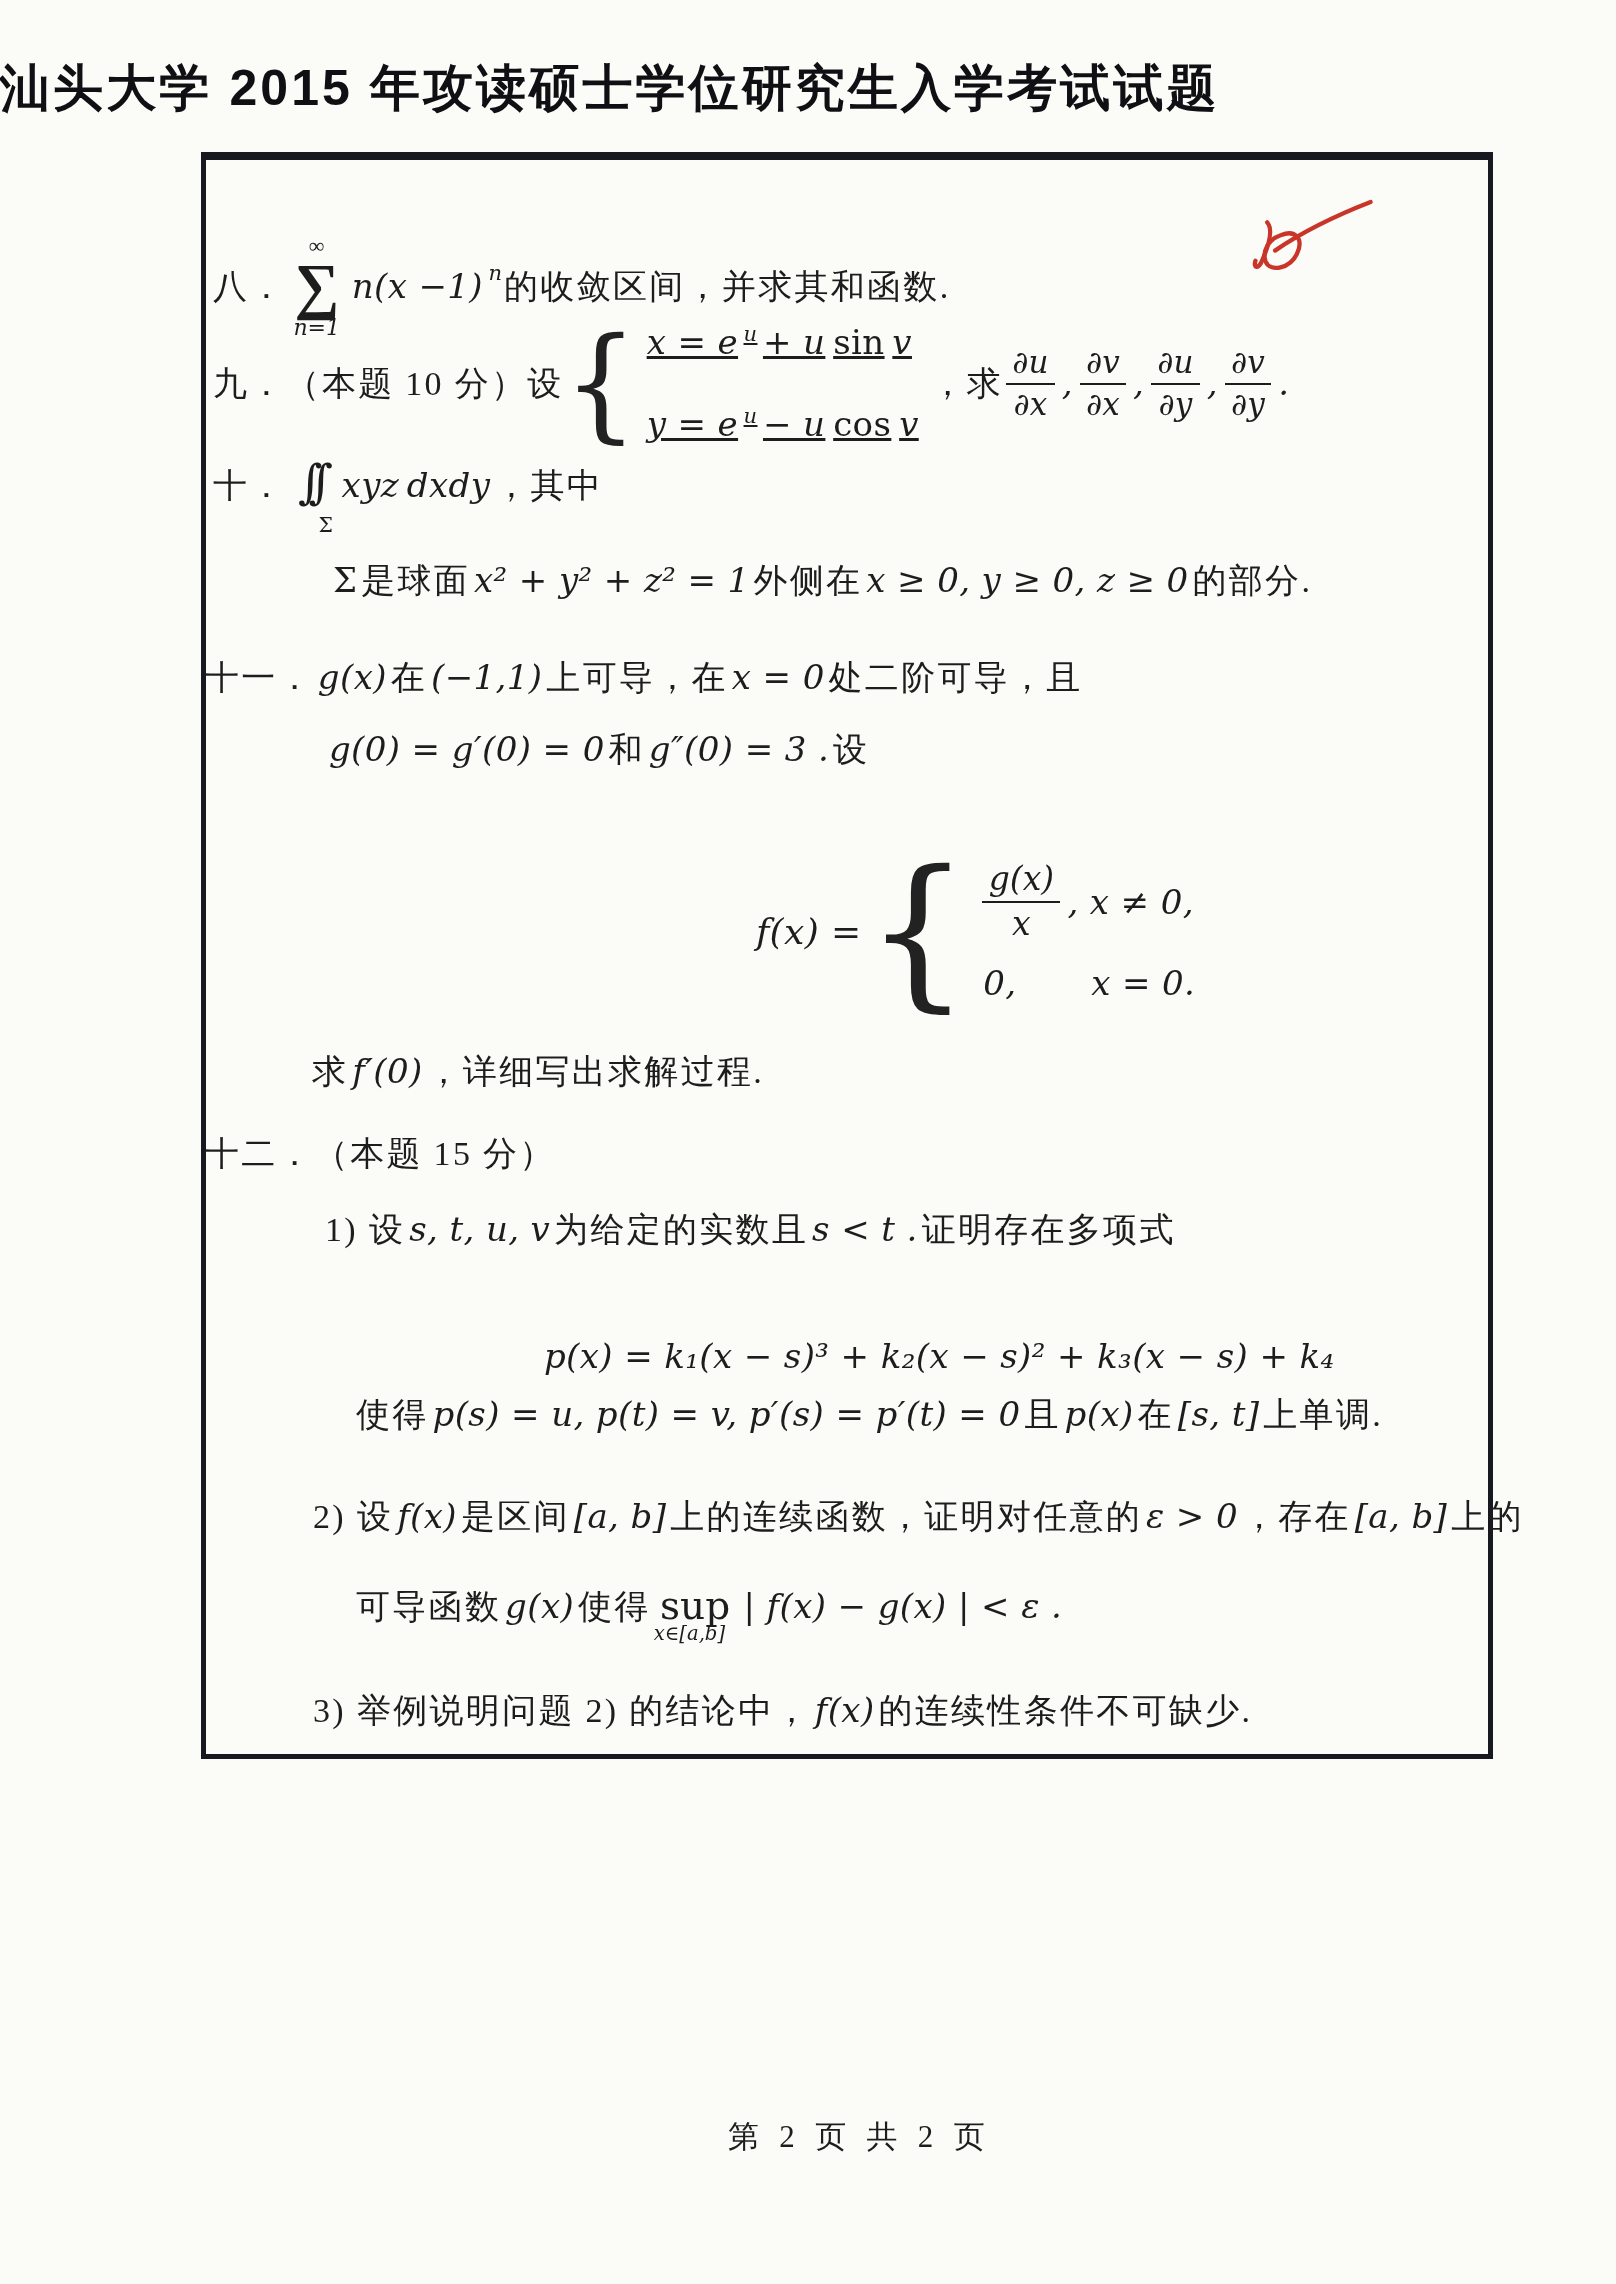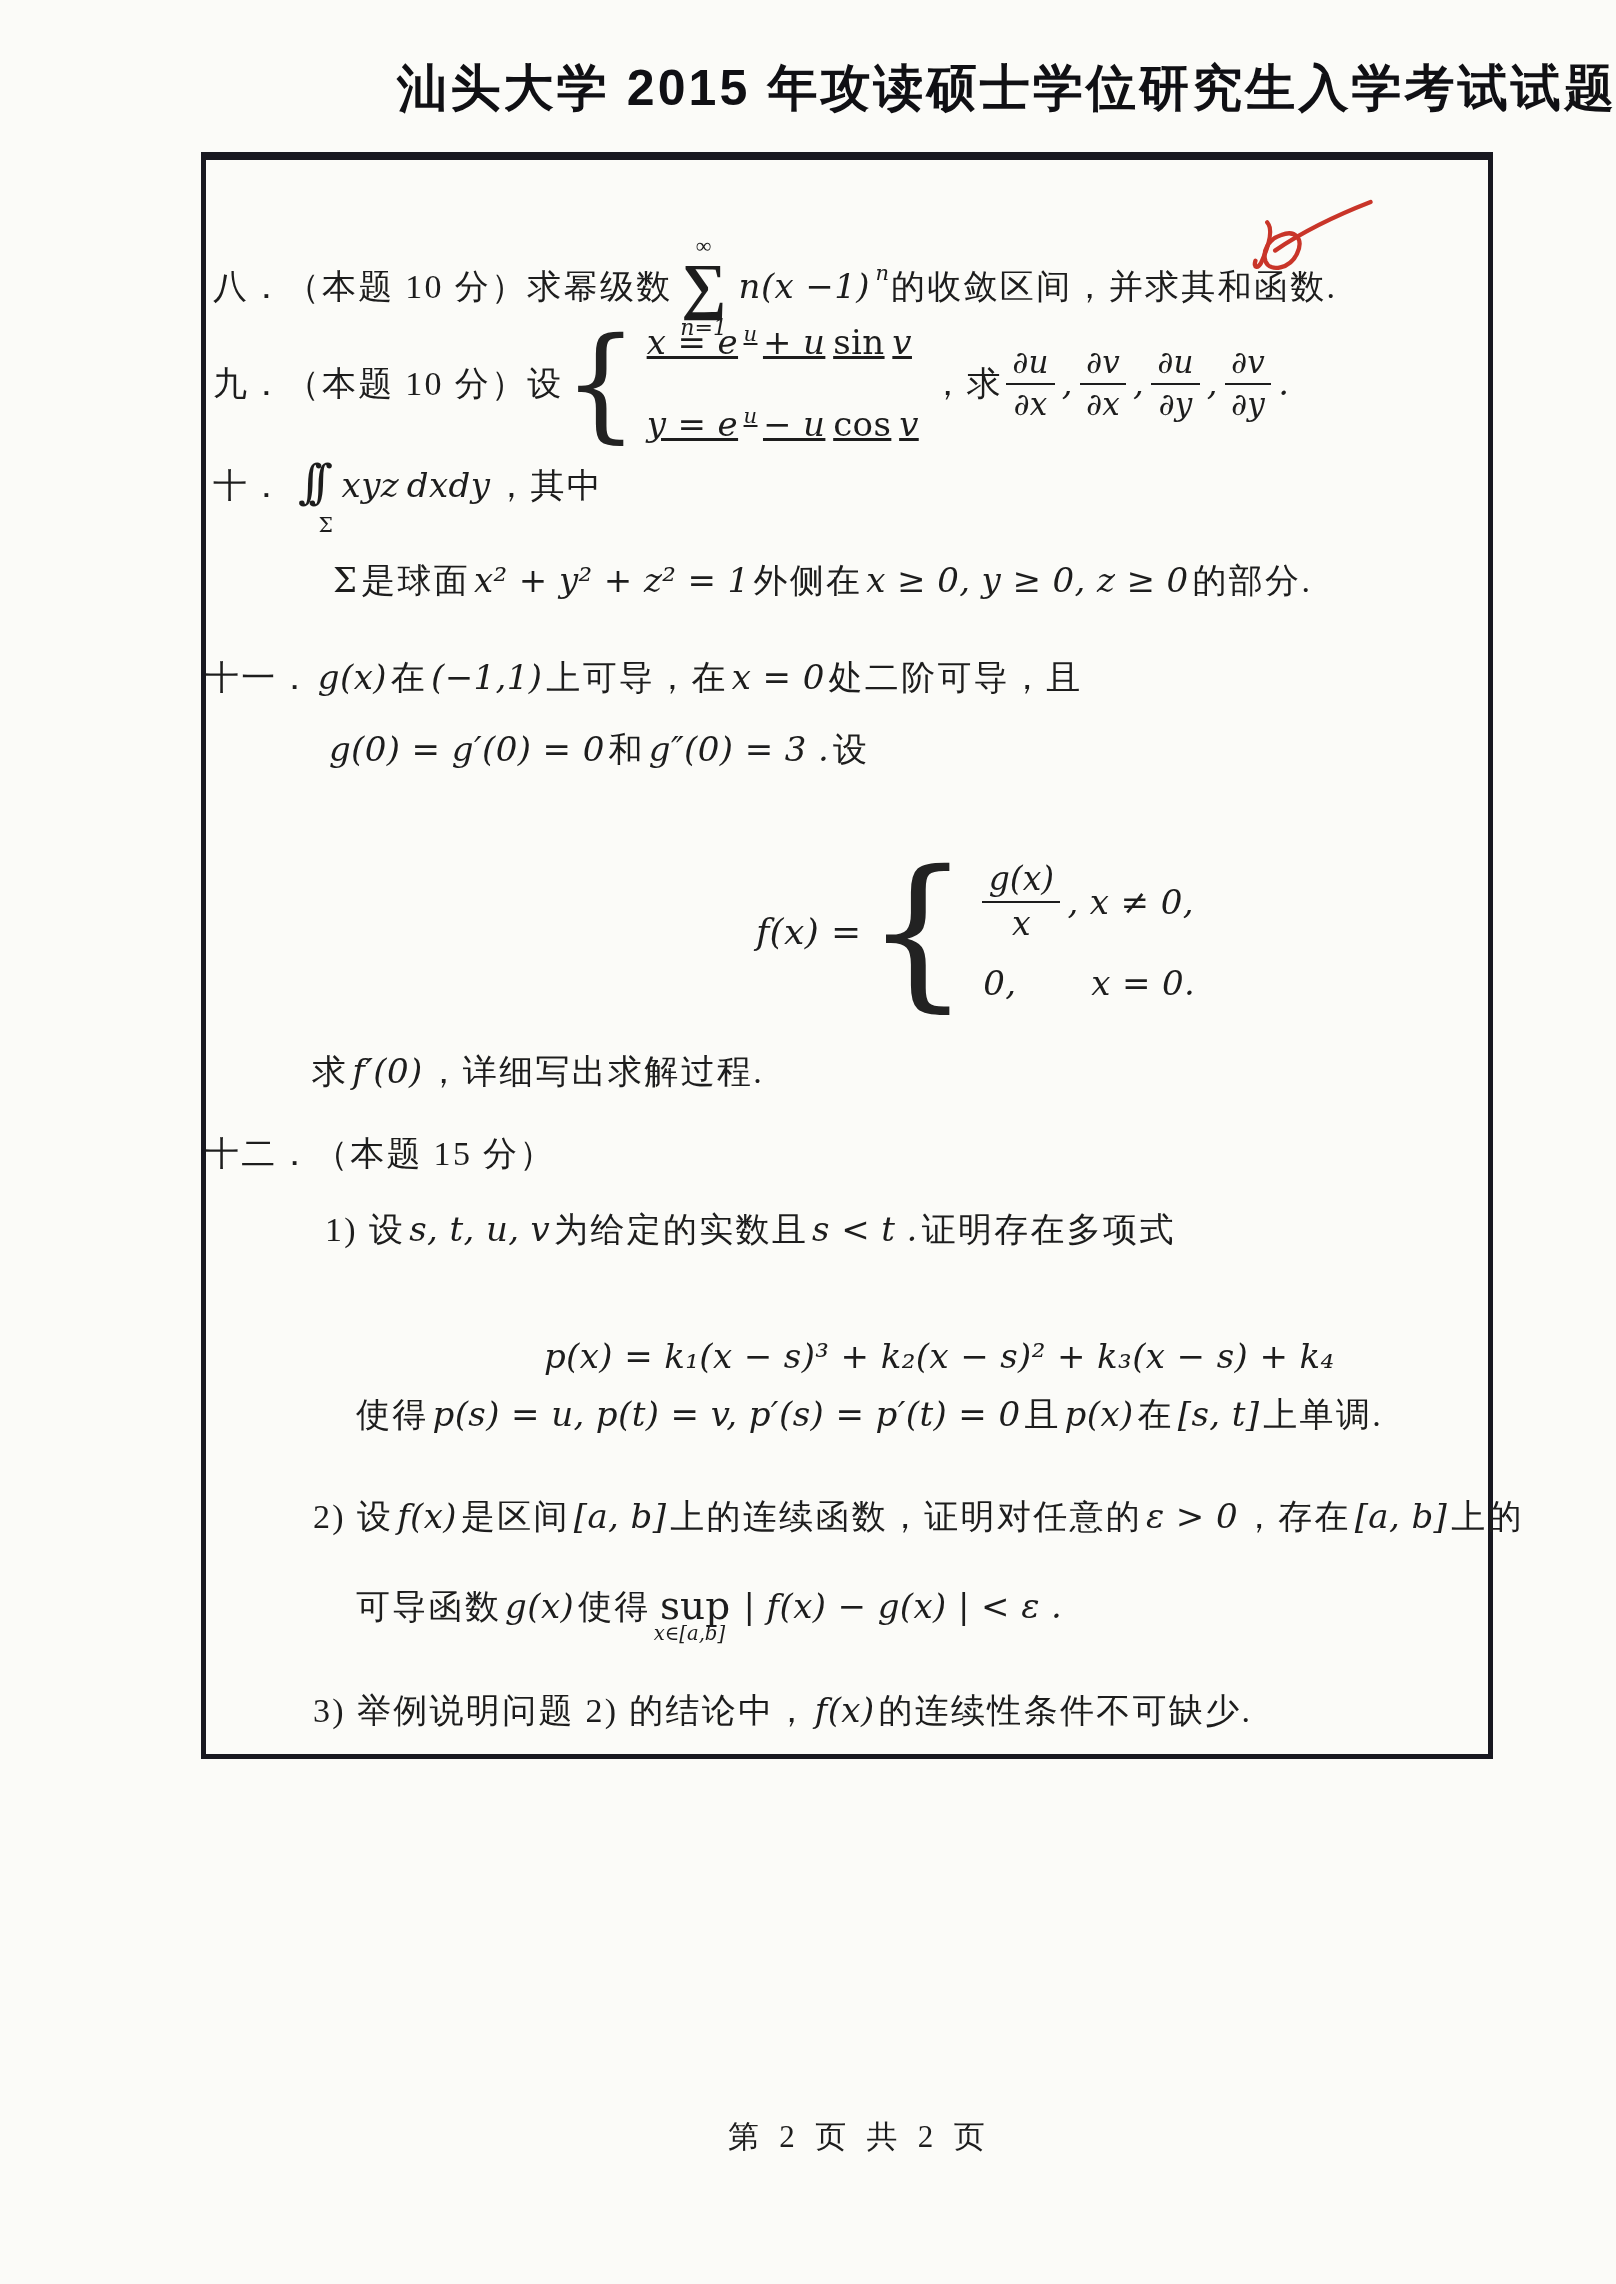--- a/index.html
+++ b/index.html
@@ -1,18 +1,18 @@
 <!DOCTYPE html>
 <html style="font-size:12.5px"><head>
 <meta charset="utf-8">
 <style>
   html,body{margin:0;padding:0;}
   body{width:1617px;height:2284px;position:relative;background:#fbfbf8;
        font-family:"Liberation Serif","DejaVu Serif",serif;color:#1d1d1d;overflow:hidden;}
-  .title{position:absolute;top:55px;left:0;width:100%;text-align:right;
+  .title{position:absolute;top:55px;left:0;width:100%;text-align:left;
          font-family:"Liberation Sans","DejaVu Sans",sans-serif;font-weight:700;
          font-size:50px;letter-spacing:3.1px;color:#101014;white-space:nowrap;}
   .frame{position:absolute;left:201px;top:152px;width:1292px;height:1607px;
          box-sizing:border-box;border:5.5px solid #181820;border-top-width:8.6px;}
   .line{position:absolute;display:flex;align-items:center;white-space:nowrap;
         font-size:34px;line-height:1.5;color:#1d1d1d;}
   .cn{font-family:"Liberation Serif","DejaVu Serif",serif;letter-spacing:2.3px;}
   .m{font-family:"DejaVu Serif",serif;font-style:italic;letter-spacing:0.4px;padding:0 3.9px;}
   .up{font-style:normal;}
   .exp{font-size:21px;position:relative;top:-13.3px;padding:0 1.6px;}
@@ -54,21 +54,20 @@
 </style>
 </head>
 <body>
 
 <div class="title">汕头大学 2015 年攻读硕士学位研究生入学考试试题</div>
 
 <div class="frame"></div>
 
 <div class="line" style="left:213px;top:235px;">
   <span class="cn">八．</span>
-  <span class="cn">（本题 10 分）求幂级数</span>
   <span class="sum">
     <span class="sum-top">∞</span>
     <span class="sum-op">∑</span>
     <span class="sum-bot">n=1</span>
   </span>
   <span class="m">n(x −1)</span>
     <span class="m exp">n</span>
   <span class="cn">的收敛区间，并求其和函数.</span>
 </div>
 

